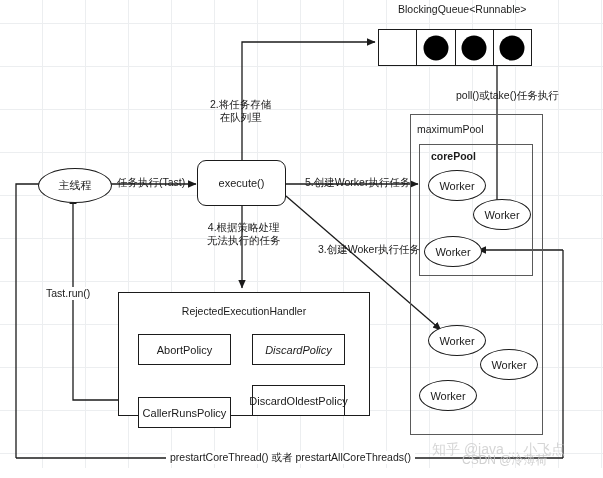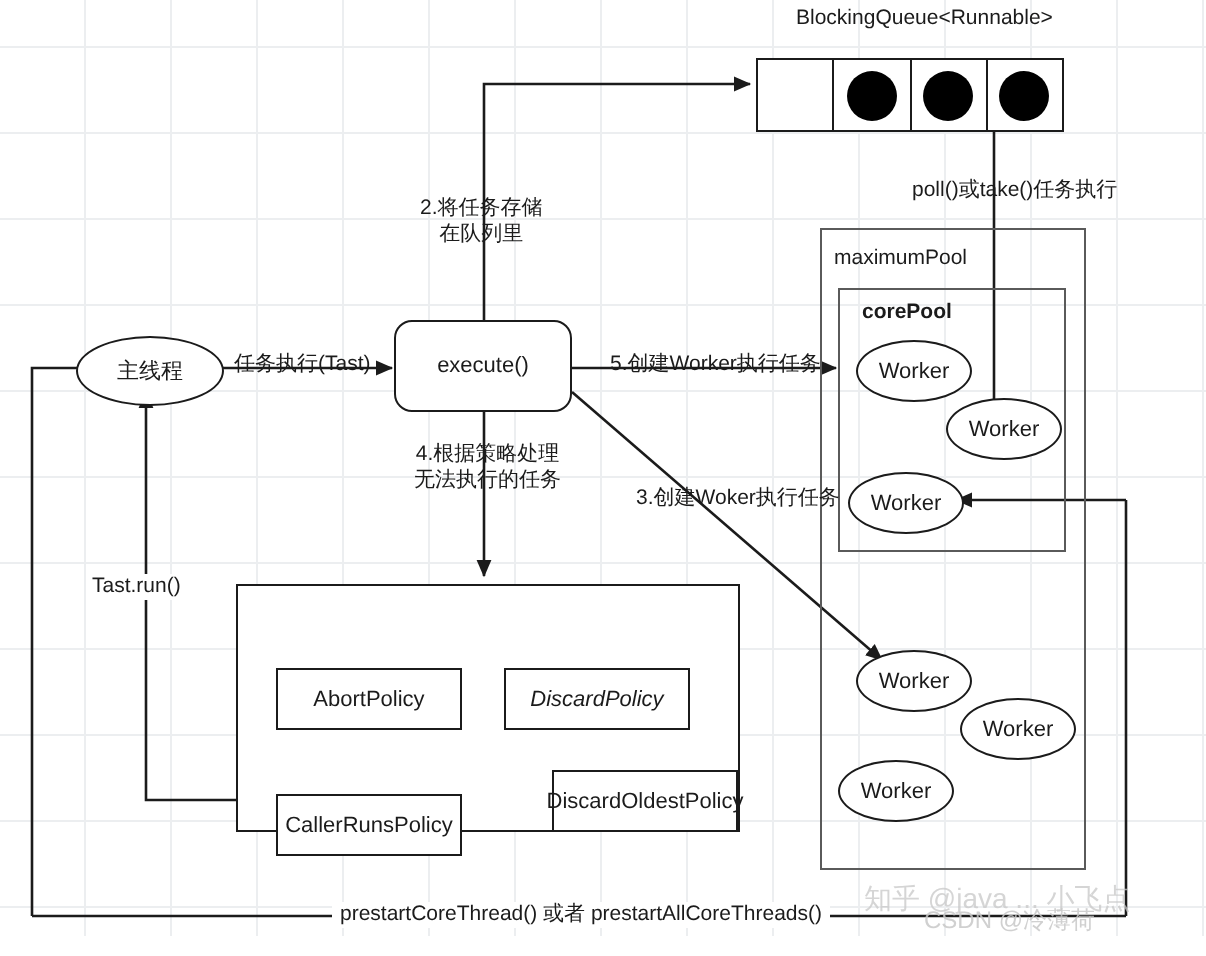--- a/index.html
+++ b/index.html
@@ -109,31 +109,32 @@
     <span class="wtxt">Worker</span>
   </div>
   <div class="ell ctr" style="left:480px;top:349px;width:56px;height:29px;">
     <span class="wtxt">Worker</span>
   </div>
   <div class="ell ctr" style="left:419px;top:380px;width:56px;height:29px;">
     <span class="wtxt">Worker</span>
   </div>
 
   <div class="node rect" style="left:118px;top:292px;width:252px;height:124px;"></div>
+  <div class="lbl ctr" style="left:118px;top:305px;width:252px;font-size:10.5px;display:block;text-align:center;">RejectedExecutionHandler</div>
 
   <div class="node rect ctr" style="left:138px;top:334px;width:93px;height:31px;">
     <span class="wtxt">AbortPolicy</span>
   </div>
   <div class="node rect ctr" style="left:252px;top:334px;width:93px;height:31px;font-style:italic;">
     <span class="wtxt">DiscardPolicy</span>
   </div>
   <div class="node rect ctr" style="left:138px;top:397px;width:93px;height:31px;">
     <span class="wtxt">CallerRunsPolicy</span>
   </div>
-  <div class="node rect ctr" style="left:252px;top:385px;width:93px;height:31px;margin-left:24px;">
+  <div class="node rect ctr" style="left:252px;top:385px;width:93px;height:31px;">
     <span class="wtxt">DiscardOldestPolicy</span>
   </div>
 
   <div class="lbl" style="left:117px;top:176px;font-size:10.5px;">任务执行(Tast)</div>
 
   <div class="lbl" style="left:210px;top:98px;font-size:10.5px;text-align:center;">2.将任务存储
 在队列里</div>
 
   <div class="lbl" style="left:305px;top:176px;font-size:10.5px;">5.创建Worker执行任务</div>
 

